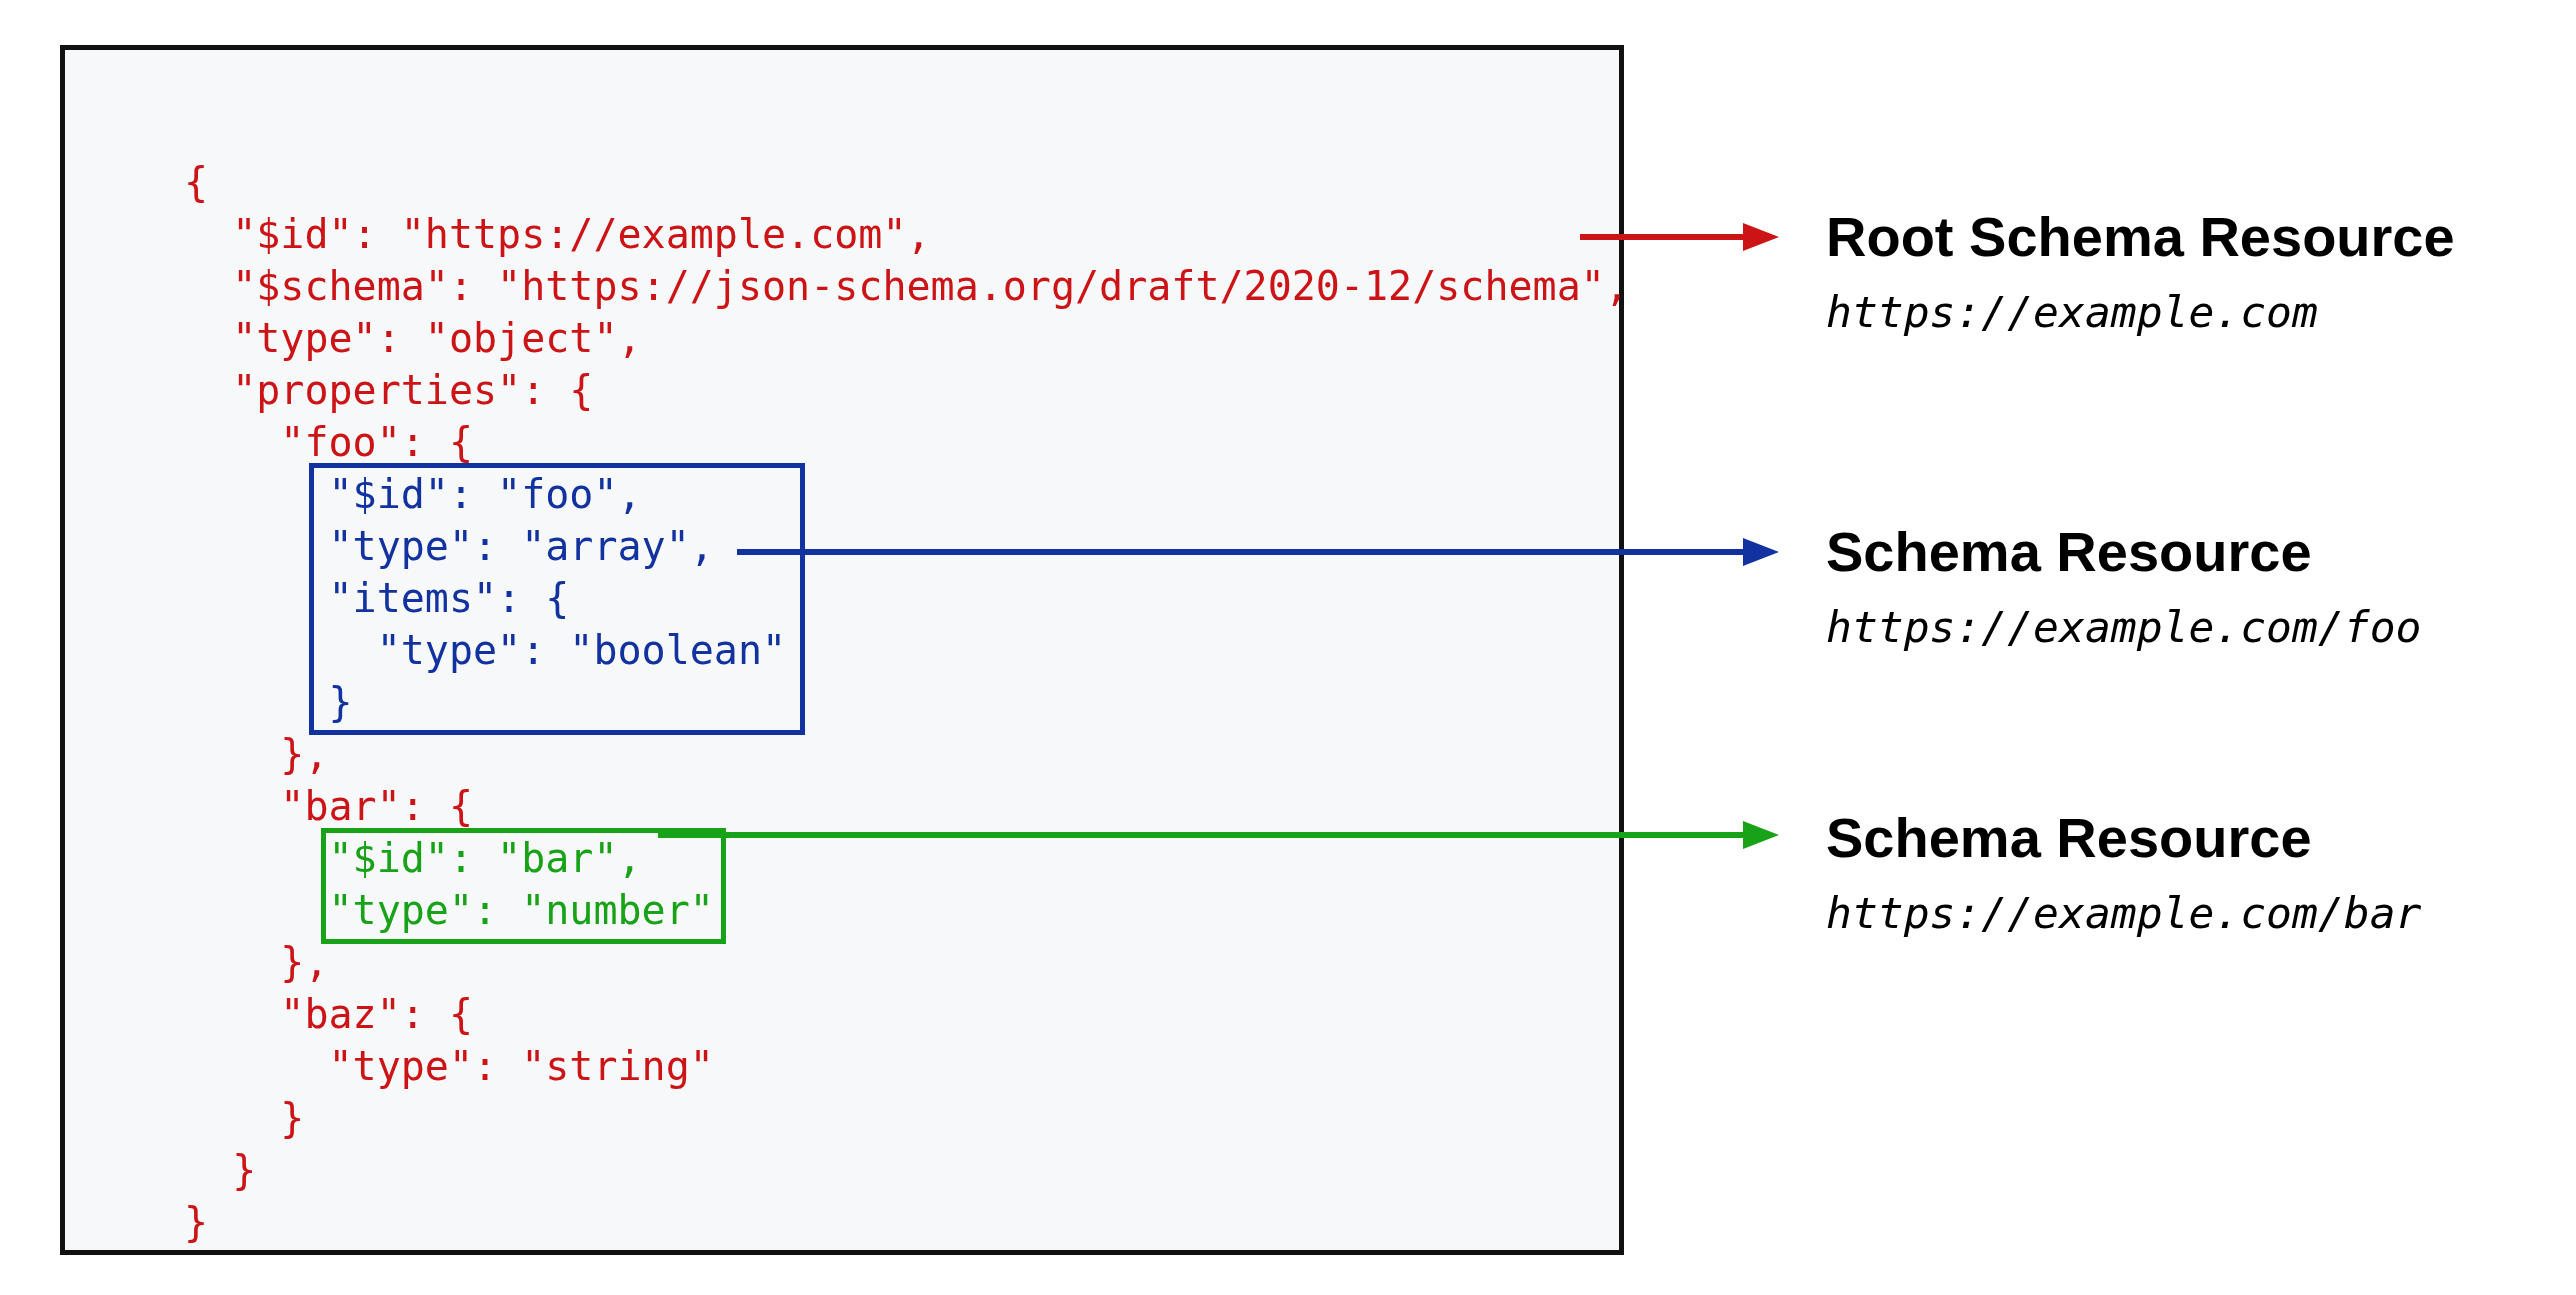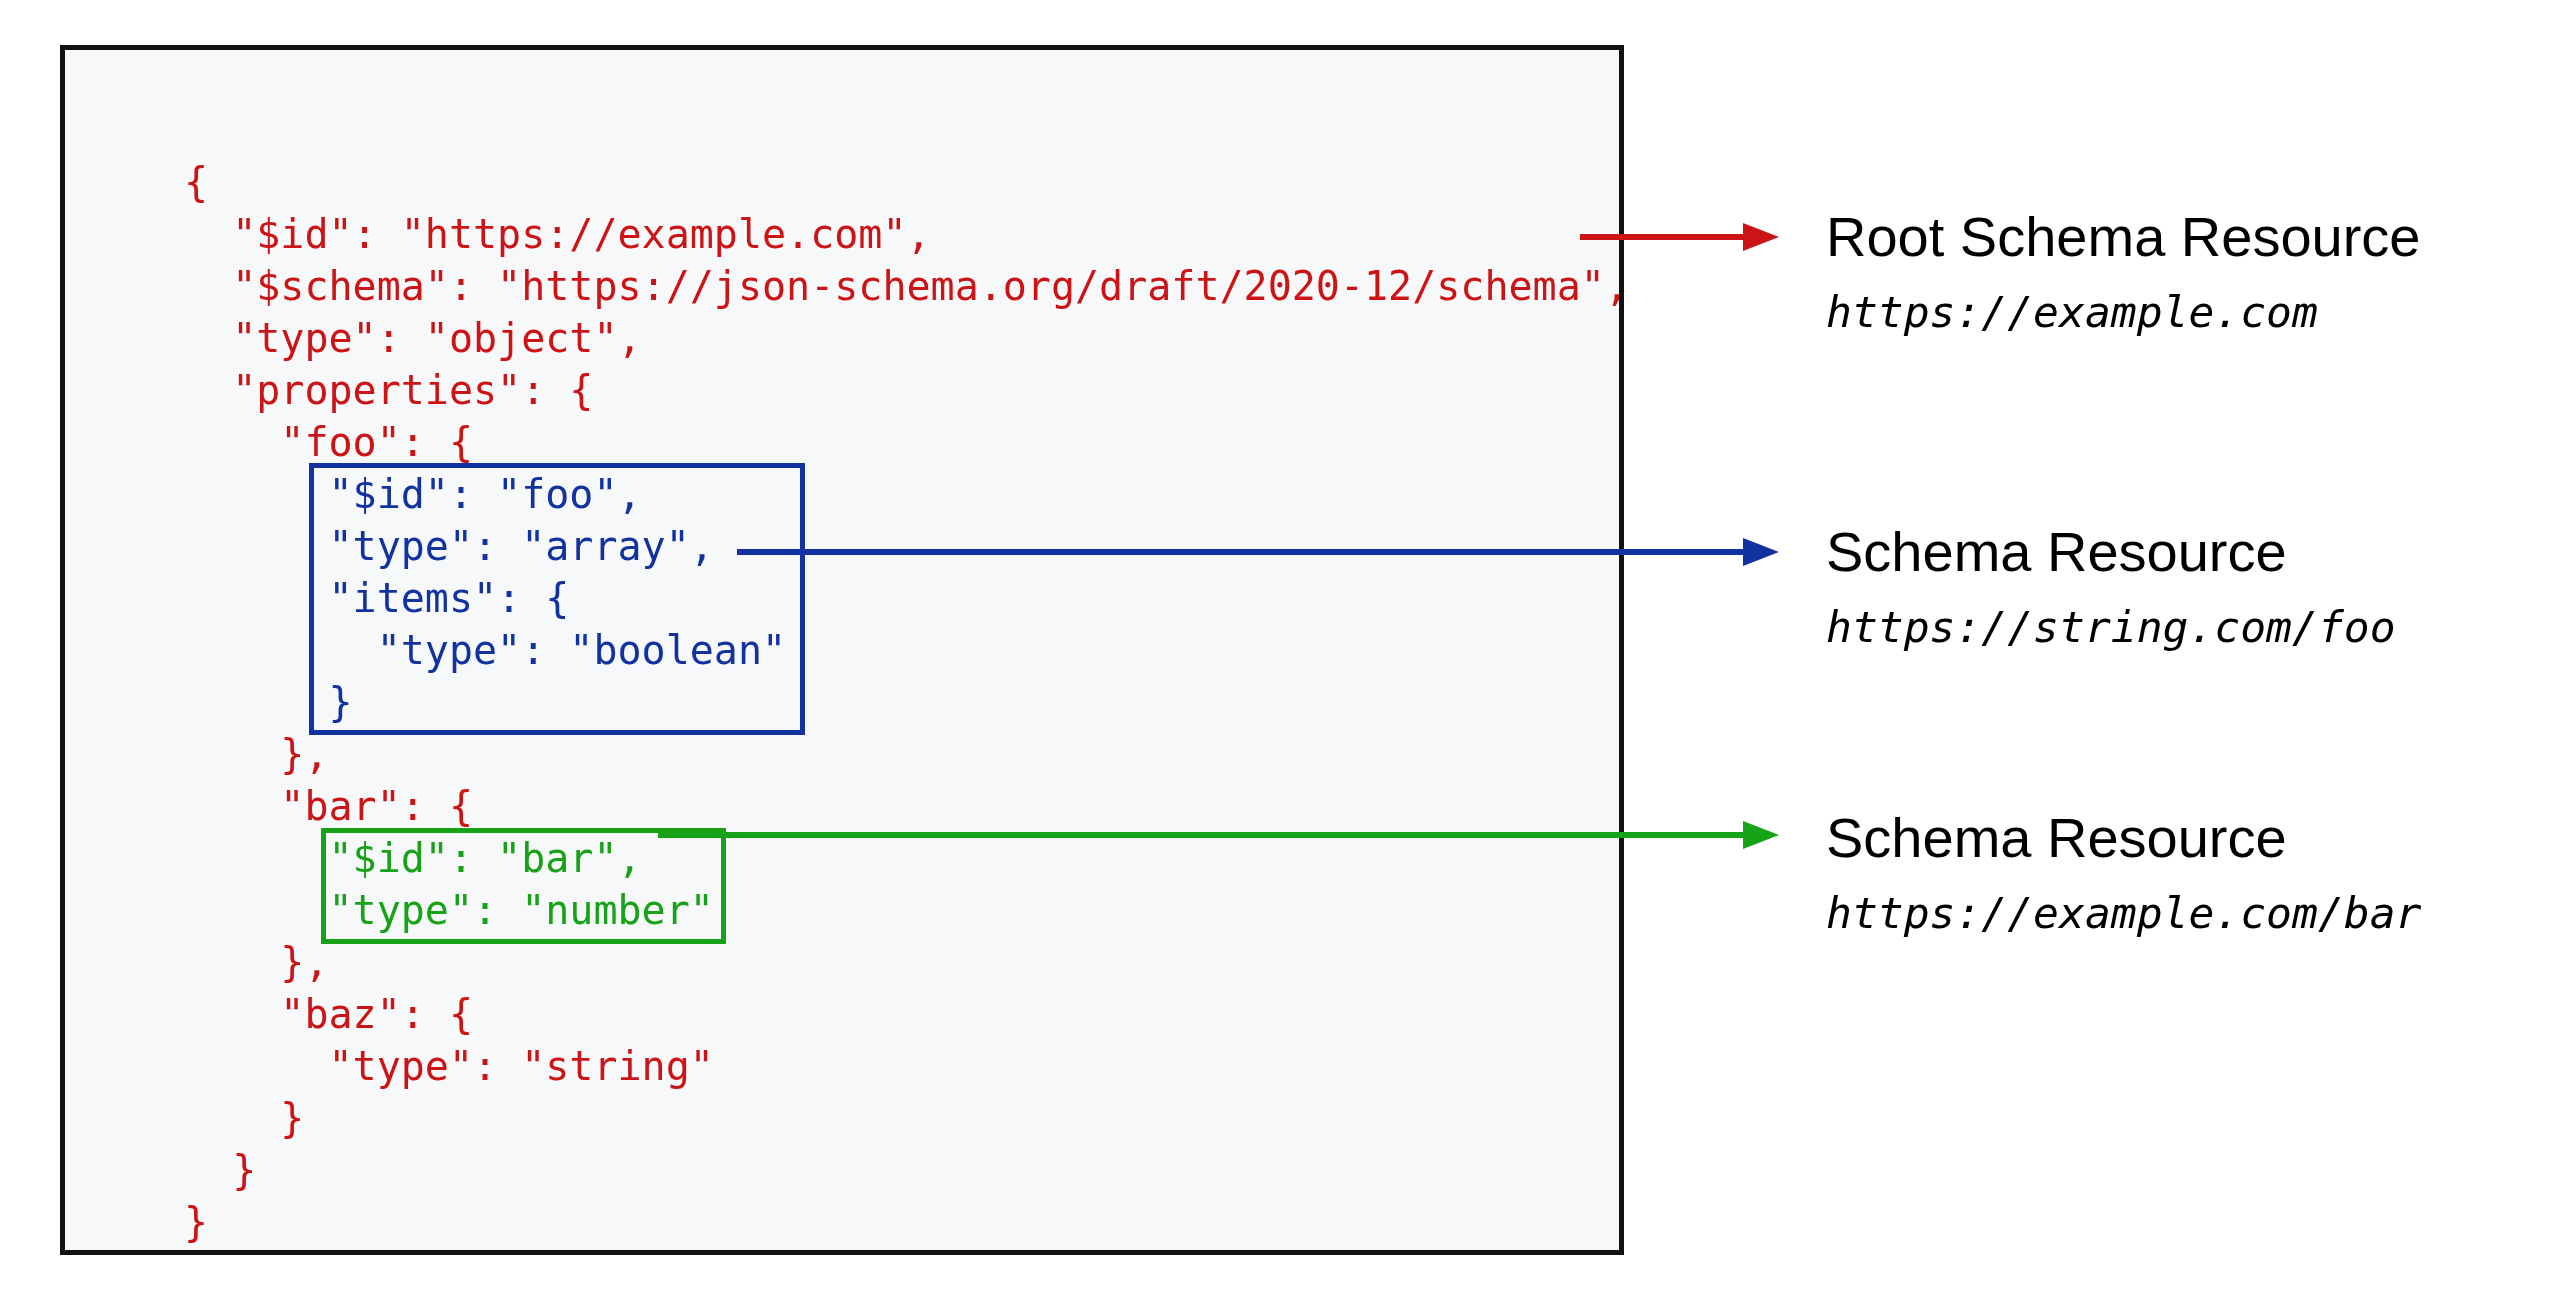--- a/index.html
+++ b/index.html
@@ -69,21 +69,21 @@
   .a-green .arrow-line{left:658px;top:832px;width:1085px;background:var(--green);}
   .a-green .arrow-head{left:1743px;top:821px;border-left-color:var(--green);}
   
   .annotation{
     position:absolute;
     left:1826px;
     width:719px;
   }
   .annotation-heading{
     font-family:"Liberation Sans", sans-serif;
-    font-weight:normal;
+    font-weight:bold;
     font-size:56px;
     line-height:58px;
     color:var(--ink);
     white-space:nowrap;
   }
   .annotation-url{
     margin-top:25px;
     font-family:"DejaVu Sans Mono", monospace;
     font-size:43px;
     line-height:43px;
@@ -118,21 +118,21 @@
     <div class="arrow-line"></div>
     <div class="arrow-head"></div>
   </div>
 
   <div class="annotation ann-root">
     <div class="annotation-heading">Root Schema Resource</div>
     <div class="annotation-url">https://example.com</div>
   </div>
   <div class="annotation ann-foo">
     <div class="annotation-heading">Schema Resource</div>
-    <div class="annotation-url">https://string.com/foo</div>
+    <div class="annotation-url">https://example.com/foo</div>
   </div>
   <div class="annotation ann-bar">
     <div class="annotation-heading">Schema Resource</div>
     <div class="annotation-url">https://example.com/bar</div>
   </div>
 
 </div>
 
 
 </body></html>

